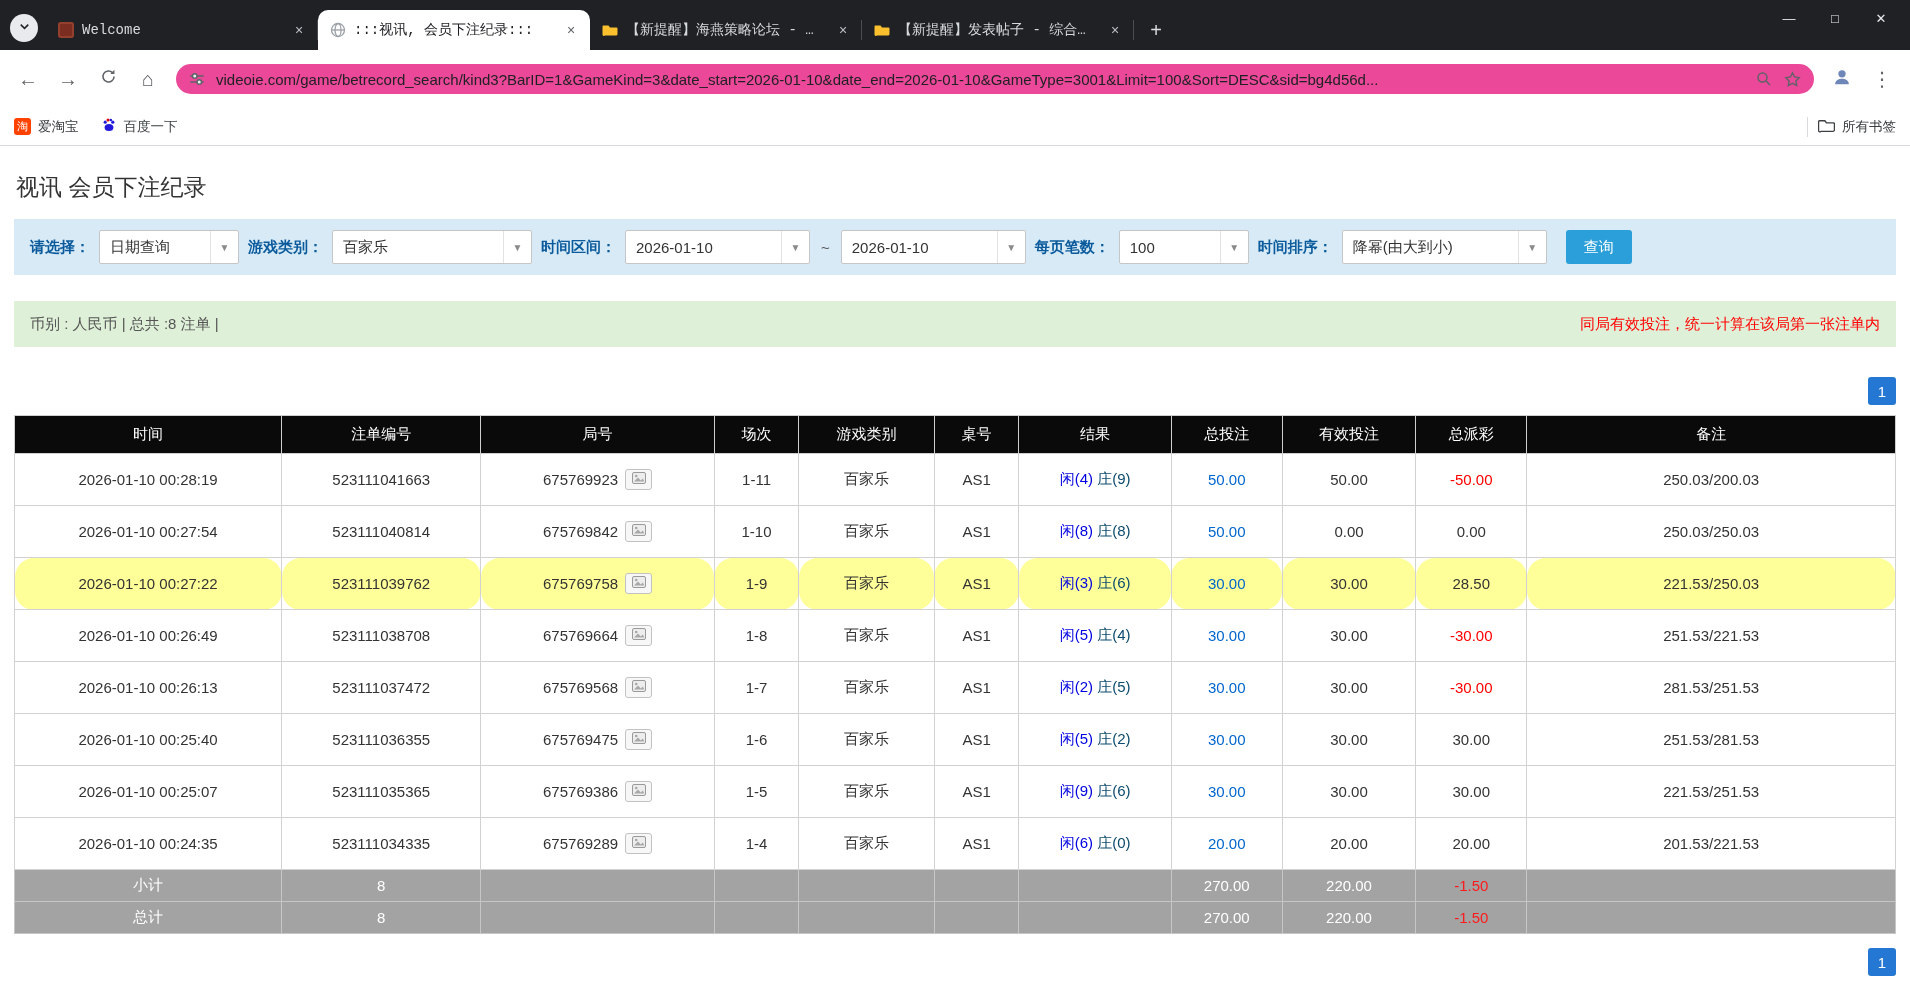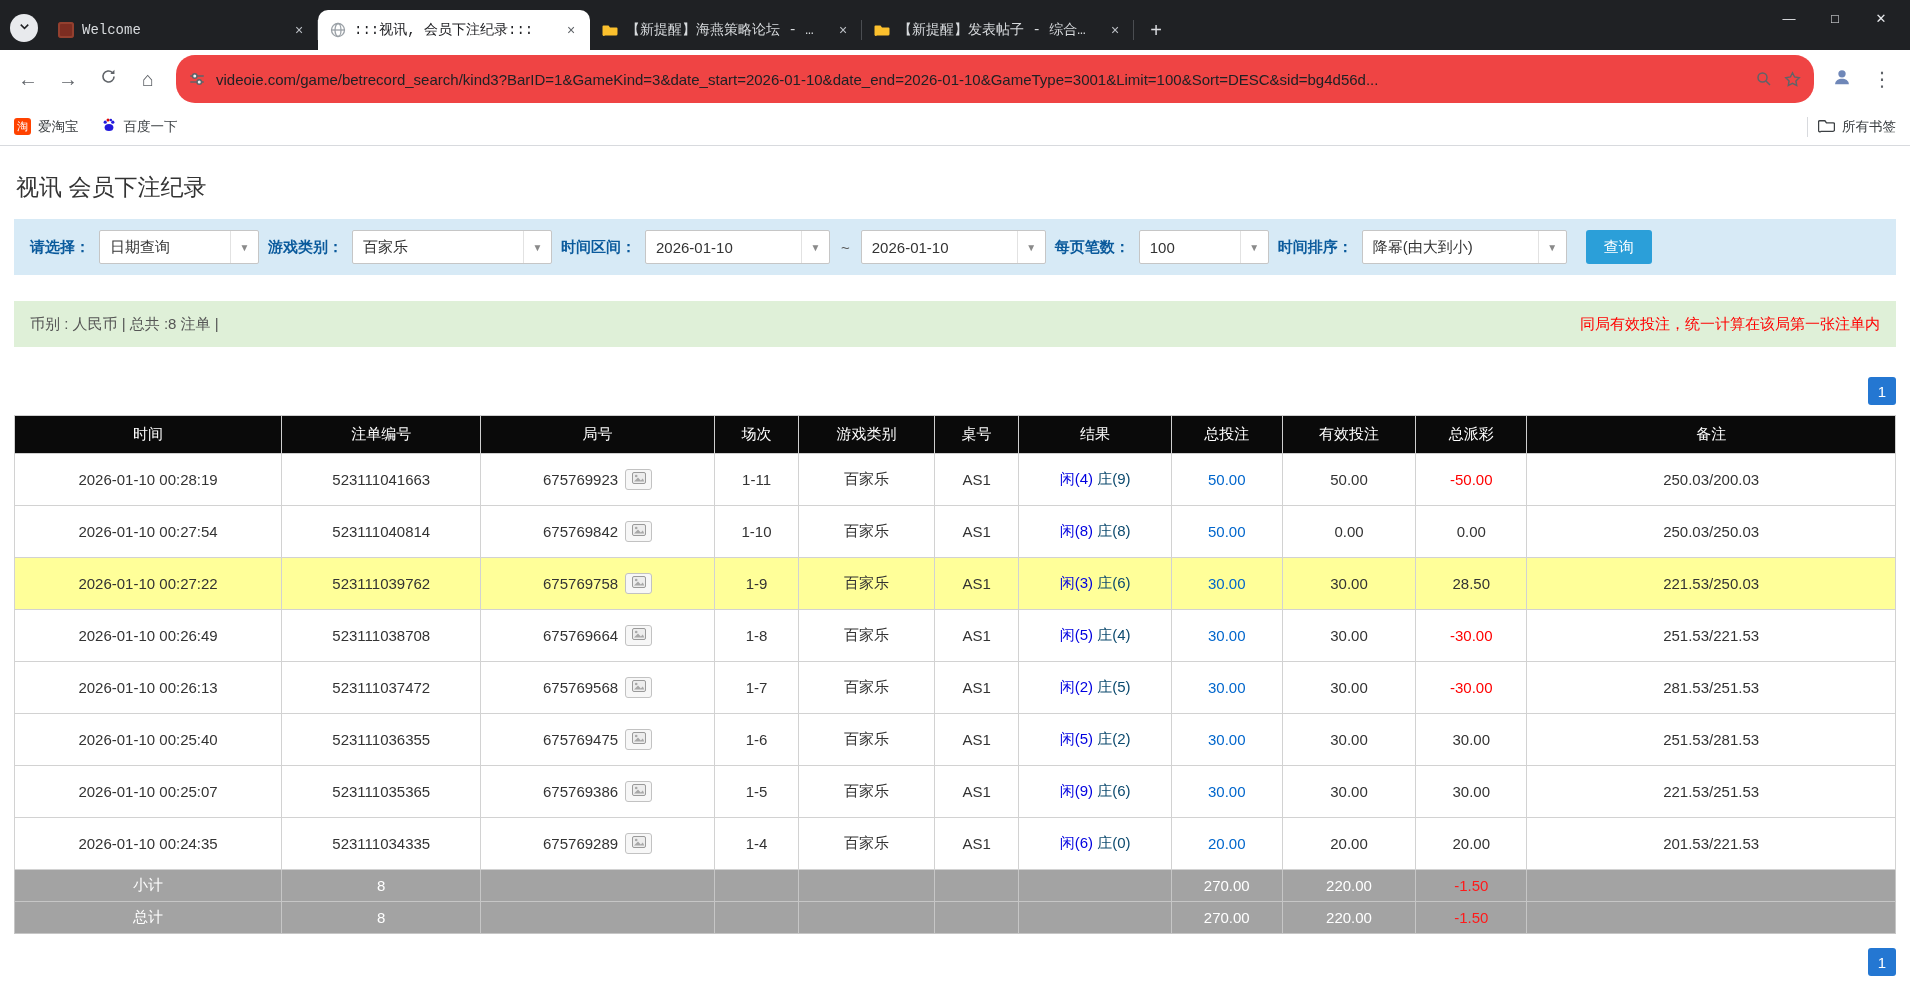--- a/index.html
+++ b/index.html
@@ -16,56 +16,56 @@
   .tab .tab-close { width:18px; height:18px; border-radius:50%; display:flex; align-items:center; justify-content:center; font-size:14px; color:#bdc1c6; flex:none; }
   .tab.active .tab-close { color:#5f6368; }
   .fav { width:16px; height:16px; flex:none; display:flex; align-items:center; justify-content:center; }
   .fav-welcome { background:#7c2d21; border-radius:3px; box-shadow:inset 0 0 0 2px #93402f; }
   .newtab { width:28px; height:28px; margin:0 0 6px 8px; display:flex; align-items:center; justify-content:center; color:#dadce0; font-size:20px; border-radius:50%; cursor:pointer; }
   .wincontrols { margin-left:auto; display:flex; align-self:flex-start; height:36px; }
   .winbtn { width:46px; height:36px; display:flex; align-items:center; justify-content:center; color:#e8eaed; font-size:13px; cursor:pointer; }
 
   .toolbar { height:58px; background:#fff; display:flex; align-items:center; padding:0 10px; gap:4px; }
   .navbtn { width:36px; height:36px; border-radius:50%; display:flex; align-items:center; justify-content:center; color:#5f6368; font-size:20px; cursor:pointer; background:none; border:none; }
-  .omnibox { flex:1; height:48px; background:#ef4444; border-radius:19px; display:flex; align-items:center; padding:0 12px; gap:10px; margin:0 6px; }
+  .omnibox { flex:1; height:30px; background:#ec4899; border-radius:19px; display:flex; align-items:center; padding:0 12px; gap:10px; margin:0 6px; }
   .omnibox .url { flex:1; font-size:15px; color:#202124; white-space:nowrap; overflow:hidden; }
   .obicon { display:flex; align-items:center; justify-content:center; cursor:pointer; }
 
   .bookmarks { height:38px; background:#fff; border-bottom:1px solid #d8dade; display:flex; align-items:center; padding:0 14px; gap:22px; font-size:13.5px; color:#3c4043; }
   .bm-item { display:flex; align-items:center; gap:7px; cursor:pointer; }
   .bm-tao { width:17px; height:17px; background:#ff4200; color:#fff; border-radius:3px; font-size:11px; display:flex; align-items:center; justify-content:center; }
   .bm-right { margin-left:auto; display:flex; align-items:center; gap:10px; }
   .bm-sep { width:1px; height:20px; background:#d8dade; }
 
   
   .content { padding:0 14px; }
   .page-title { font-size:23px; color:#333; font-weight:400; margin:26px 0 16px 2px; }
 
   .filterbar { background:#d7eaf6; height:56px; display:flex; align-items:center; padding:0 16px; gap:9px; }
   .flabel { color:#0a5a9c; font-weight:bold; font-size:15px; white-space:nowrap; }
   .fsel { background:#fff; border:1px solid #c6c6c6; height:34px; display:inline-flex; align-items:center; justify-content:space-between; border-radius:2px; cursor:pointer; font-size:15px; color:#333; }
   .fsel .fsel-text { padding:0 10px; white-space:nowrap; }
   .fsel .fsel-arrow { width:28px; height:100%; border-left:1px solid #e2e2e2; display:flex; align-items:center; justify-content:center; color:#8a8a8a; font-size:10px; }
-  .w160{width:160px}.w200{width:200px}.w185{width:185px}.w130{width:130px}.w205{width:205px}
+  .w160{width:140px}.w200{width:200px}.w185{width:185px}.w130{width:130px}.w205{width:205px}
   .tilde { color:#555; font-size:15px; padding:0 2px; }
   .search-btn { margin-left:10px; height:34px; padding:0 18px; background:#2b9fd9; color:#fff; border:none; border-radius:3px; font-size:15px; cursor:pointer; }
 
   .summarybar { margin-top:26px; background:#dff0d8; height:46px; display:flex; align-items:center; justify-content:space-between; padding:0 16px; font-size:15px; }
   .summary-left { color:#555; }
   .summary-right { color:#f00; }
 
   .pagerow { display:flex; justify-content:flex-end; }
   .pagerow.top { margin-top:30px; }
   .pagerow.bottom { margin-top:14px; }
   .page-btn { min-width:28px; height:28px; background:#2477d2; color:#fff; display:flex; align-items:center; justify-content:center; font-size:15px; border-radius:3px; cursor:pointer; }
 
   table.bets { width:100%; border-collapse:collapse; margin-top:10px; font-size:15px; color:#333; table-layout:fixed; }
   table.bets th { background:#0a0a0a; color:#fff; height:38px; font-weight:normal; border:1px solid #cfcfcf; }
   table.bets td { height:52px; text-align:center; border:1px solid #d2d2d2; background:#fff; }
-  tr.hl td { background:#ffff99; }
+  tr.hl td { background:#ffff99;border-radius:19px; }
   td.betlink { color:#0066cc; cursor:pointer; }
   .neg { color:#f00; }
   .player { color:#0000e0; }
   .banker { color:#0c4a6e; }
   .round-wrap { display:inline-flex; align-items:center; gap:7px; }
   .round-btn { width:27px; height:21px; background:#f7f7f7; border:1px solid #c2c2c2; border-radius:3px; display:inline-flex; align-items:center; justify-content:center; cursor:pointer; padding:0; }
   tr.foot td { background:#a3a3a3; color:#fff; height:32px; border:1px solid #c6c6c6; }
   tr.foot td.neg { color:#ff1a1a; }
 </style>
 </head>

